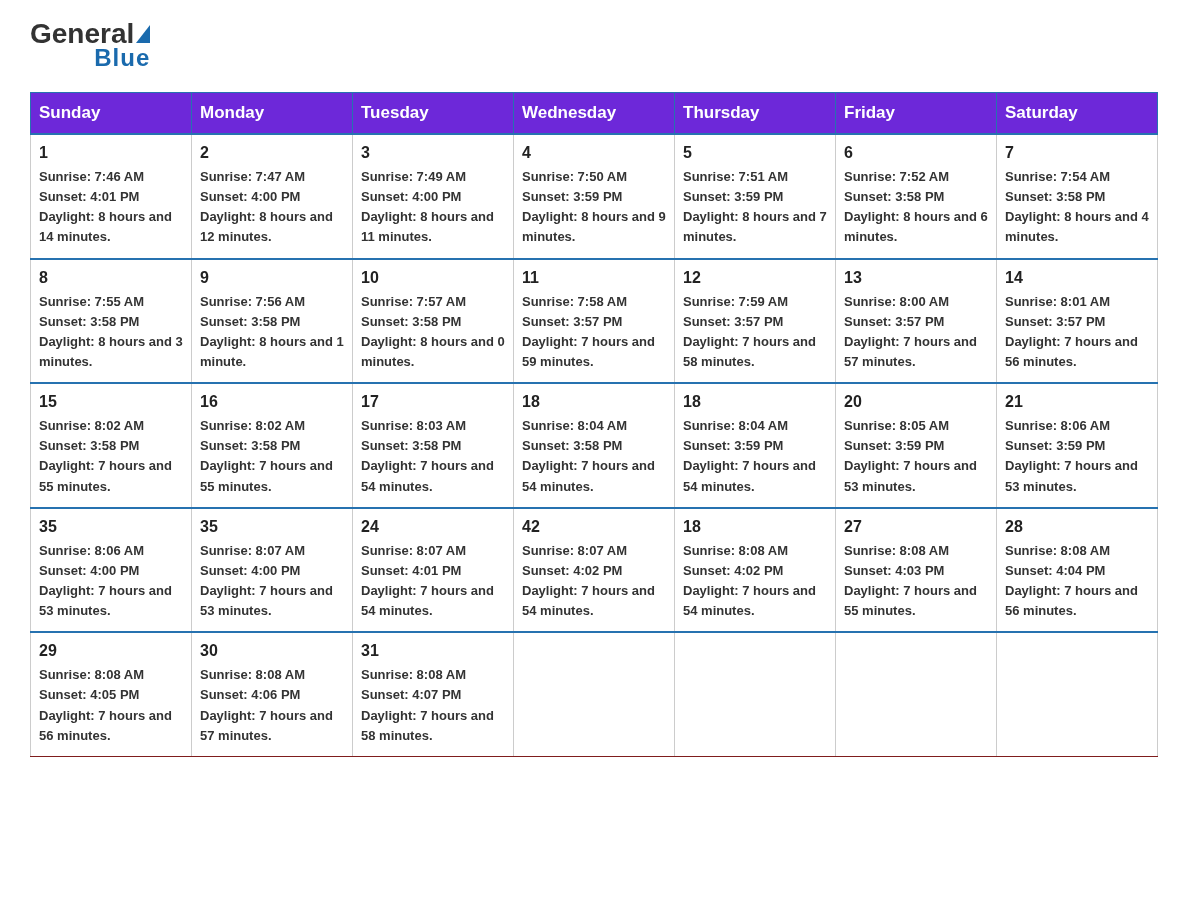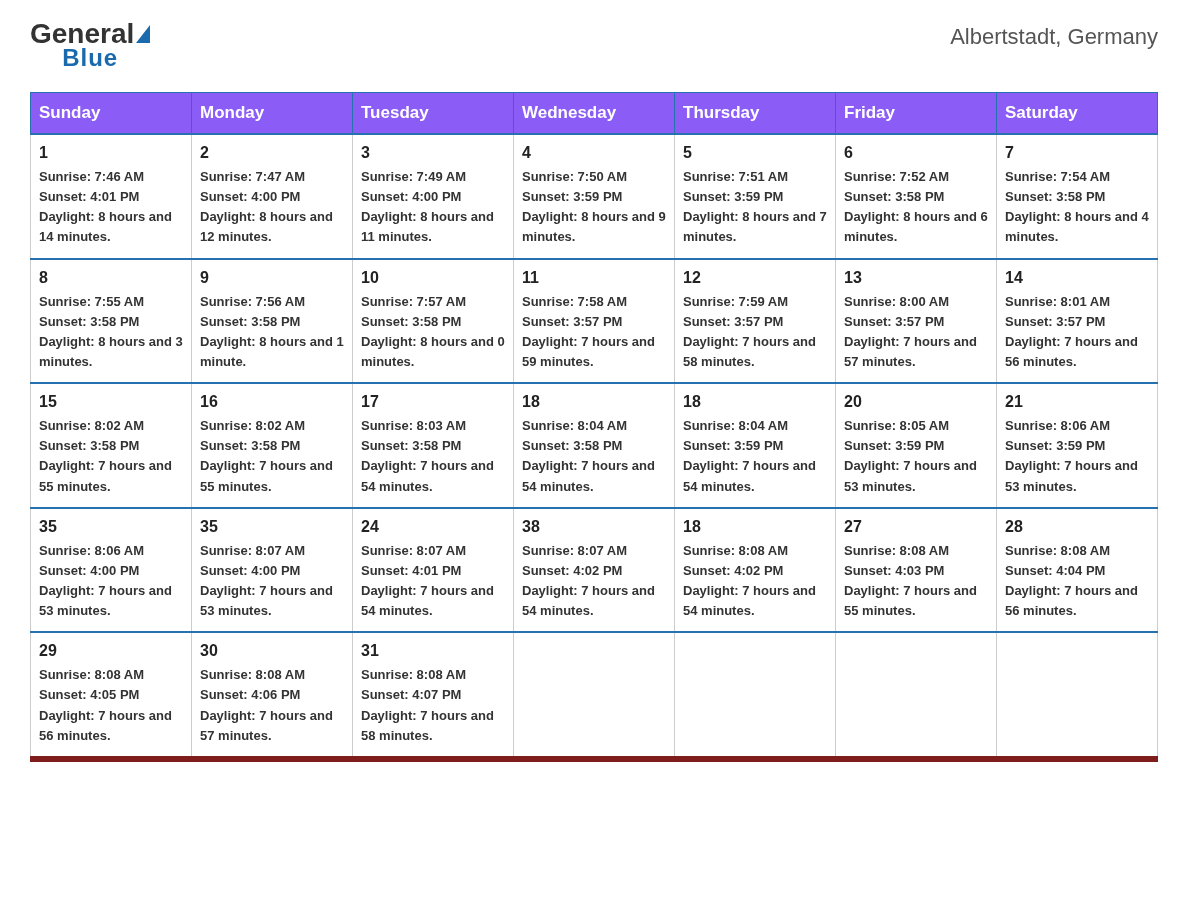--- a/index.html
+++ b/index.html
@@ -12,21 +12,21 @@
     }
     .header-area {
       display: flex;
       justify-content: space-between;
       align-items: flex-start;
       margin-bottom: 20px;
     }
     .logo {
       display: flex;
       flex-direction: column;
-      align-items: center;
+      align-items: flex-end;
     }
     .logo-text {
       font-size: 28px;
       font-weight: bold;
       color: #333;
       line-height: 1;
     }
     .logo-triangle {
       width: 0;
       height: 0;
@@ -56,21 +56,21 @@
       font-size: 22px;
       color: #555;
       margin-top: 4px;
     }
     table {
       width: 100%;
       border-collapse: collapse;
       table-layout: fixed;
     }
     thead th {
-      background-color: #8b5cf6;
+      background-color: #6d28d9;
       color: #fff;
       font-size: 17px;
       font-weight: bold;
       padding: 10px 8px;
       text-align: left;
       border: 1px solid #2672b0;
     }
     tbody td {
       vertical-align: top;
       padding: 6px 8px 10px 8px;
@@ -88,39 +88,38 @@
       display: block;
       margin-bottom: 2px;
     }
     .day-info {
       font-size: 13px;
       color: #333;
       line-height: 1.55;
       font-weight: bold;
     }
     tbody tr:last-child td {
-      border-bottom: 6px solid #7f1d1d;
+      border-bottom: 1px solid #7f1d1d;
     }
     .empty-cell {
       background: #fff;
     }
   </style>
 </head>
 <body>
 
 <div class="header-area">
   <div class="logo">
     <div style="display:flex; align-items:center;">
       <span class="logo-text">General</span>
       <span class="logo-triangle"></span>
     </div>
     <div class="logo-blue-line">Blue</div>
   </div>
   <div class="title-area">
-    <div class="calendar-subtitle">Albertstadt, Germany</div>
   </div>
 </div>
 
 <table>
   <thead>
     <tr>
       <th>Sunday</th>
       <th>Monday</th>
       <th>Tuesday</th>
       <th>Wednesday</th>
@@ -227,21 +226,21 @@
       </td>
         <td>
         <span class="day-num">35</span>
         <span class="day-info">Sunrise: 8:07 AM<br>Sunset: 4:00 PM<br>Daylight: 7 hours and 53 minutes.</span>
       </td>
         <td>
         <span class="day-num">24</span>
         <span class="day-info">Sunrise: 8:07 AM<br>Sunset: 4:01 PM<br>Daylight: 7 hours and 54 minutes.</span>
       </td>
         <td>
-        <span class="day-num">38</span>
+        <span class="day-num">42</span>
         <span class="day-info">Sunrise: 8:07 AM<br>Sunset: 4:02 PM<br>Daylight: 7 hours and 54 minutes.</span>
       </td>
         <td>
         <span class="day-num">18</span>
         <span class="day-info">Sunrise: 8:08 AM<br>Sunset: 4:02 PM<br>Daylight: 7 hours and 54 minutes.</span>
       </td>
         <td>
         <span class="day-num">27</span>
         <span class="day-info">Sunrise: 8:08 AM<br>Sunset: 4:03 PM<br>Daylight: 7 hours and 55 minutes.</span>
       </td>

